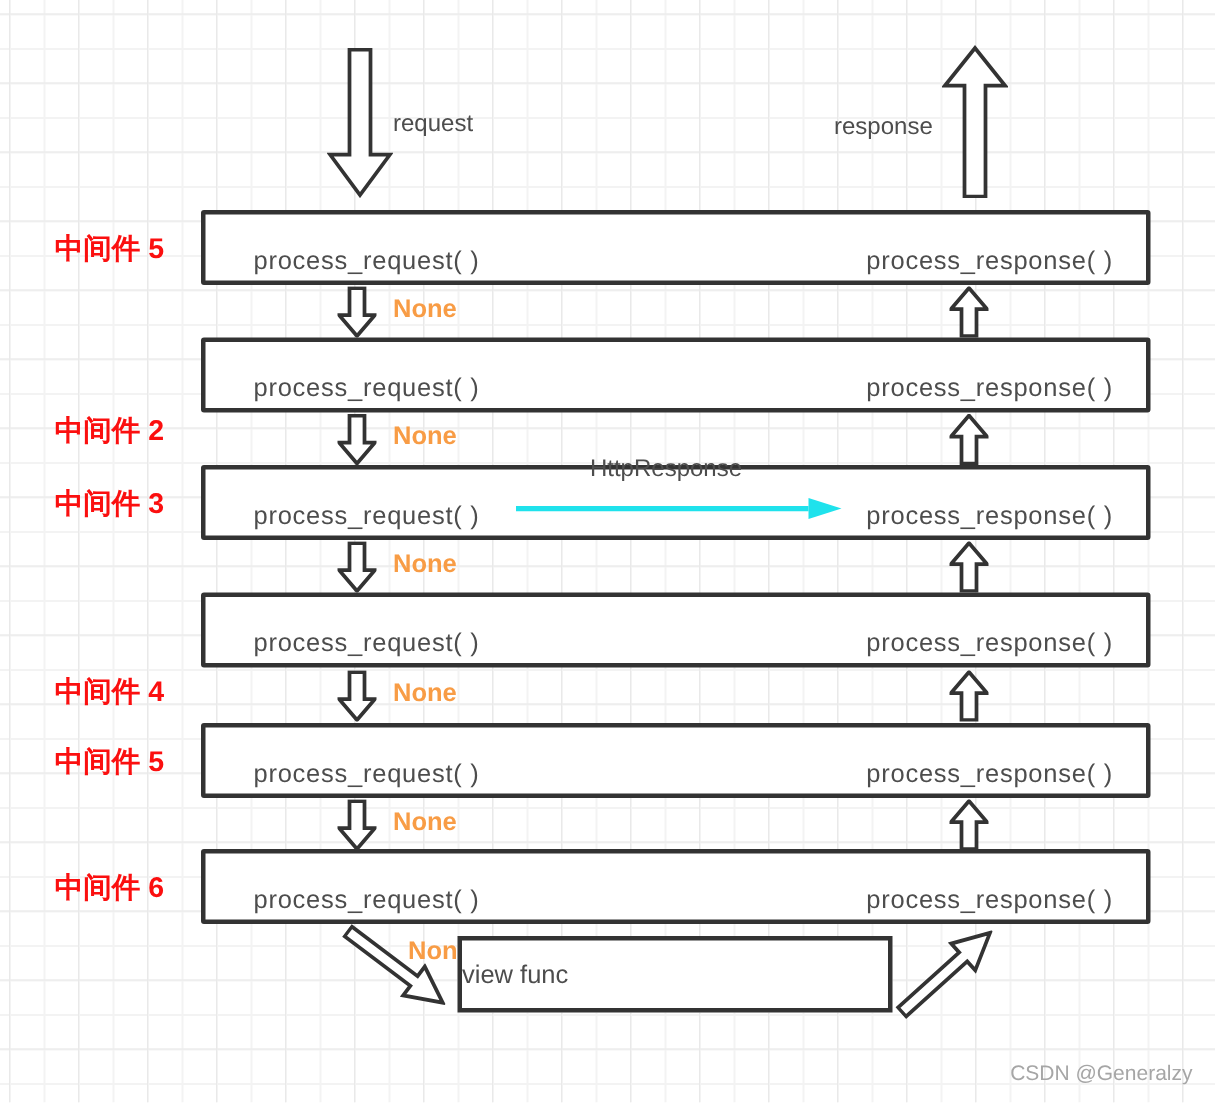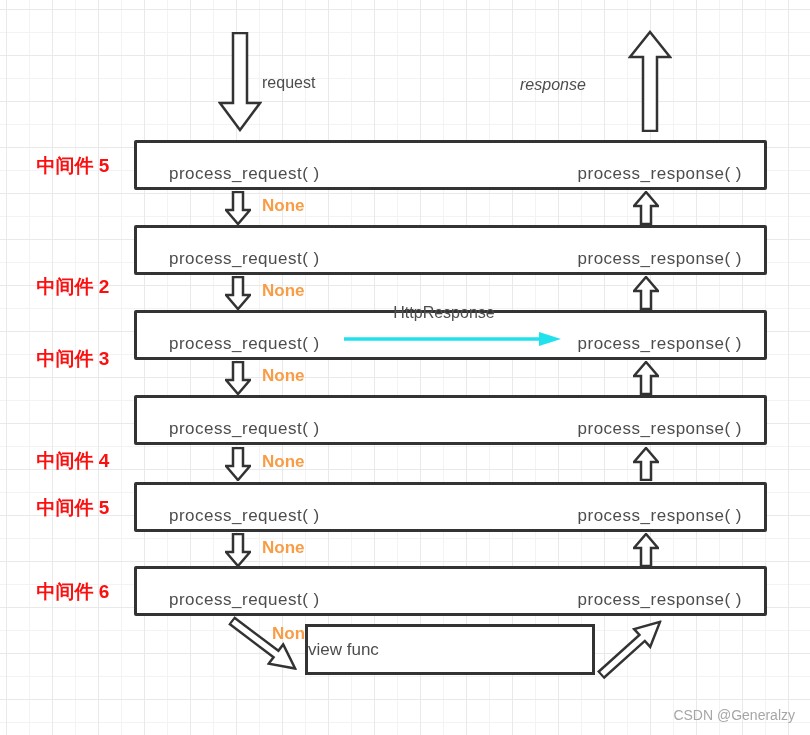--- a/index.html
+++ b/index.html
@@ -53,21 +53,21 @@
 <div class="canvas">
 
   <svg class="abs arrow" style="left:218px;top:32px;" width="44" height="100" viewBox="0 0 44 100">
     <polygon points="15,1 29,1 29,71 42,71 22,98 2,71 15,71"></polygon>
   </svg>
   <span class="abs flow-label" style="left:262px;top:74px;">request</span>
 
   <svg class="abs arrow" style="left:628px;top:30px;" width="44" height="102" viewBox="0 0 44 102">
     <polygon points="15,101 15,27 2,27 22,2 42,27 29,27 29,101"></polygon>
   </svg>
-  <span class="abs flow-label" style="left:520px;top:76px;font-style:italic;">response</span>
+  <span class="abs flow-label" style="left:556px;top:76px;">response</span>
 
   <div class="abs mw-label" style="top:153px;">中间件 5</div>
   <div class="abs mw-box" style="top:140px;">
     <span>process_request( )</span>
     <span>process_response( )</span>
   </div>
 
   <svg class="abs arrow" style="left:225px;top:191px;" width="26" height="34" viewBox="0 0 26 34">
     <polygon points="8,1 18,1 18,19 25,19 13,33 1,19 8,19"></polygon>
   </svg>
@@ -83,21 +83,21 @@
   </div>
 
   <svg class="abs arrow" style="left:225px;top:276px;" width="26" height="34" viewBox="0 0 26 34">
     <polygon points="8,1 18,1 18,19 25,19 13,33 1,19 8,19"></polygon>
   </svg>
   <span class="abs none-label" style="left:262px;top:281px;">None</span>
   <svg class="abs arrow" style="left:633px;top:276px;" width="26" height="34" viewBox="0 0 26 34">
     <polygon points="8,33 8,15 1,15 13,1 25,15 18,15 18,33"></polygon>
   </svg>
 
-  <div class="abs mw-label" style="top:323px;margin-top:23px;">中间件 3</div>
+  <div class="abs mw-label" style="top:323px;">中间件 3</div>
   <div class="abs mw-box" style="top:310px;">
     <span>process_request( )</span>
     <span>process_response( )</span>
   </div>
 
   <div class="abs http-label">HttpResponse</div>
   <svg class="abs" style="left:343px;top:330px;" width="220" height="18" viewBox="0 0 220 18">
     <line x1="1" y1="9" x2="196" y2="9" stroke="var(--cyan-arrow)" stroke-width="3.5"></line>
     <polygon points="196,2 218,9 196,16" fill="var(--cyan-arrow)"></polygon>
   </svg>

